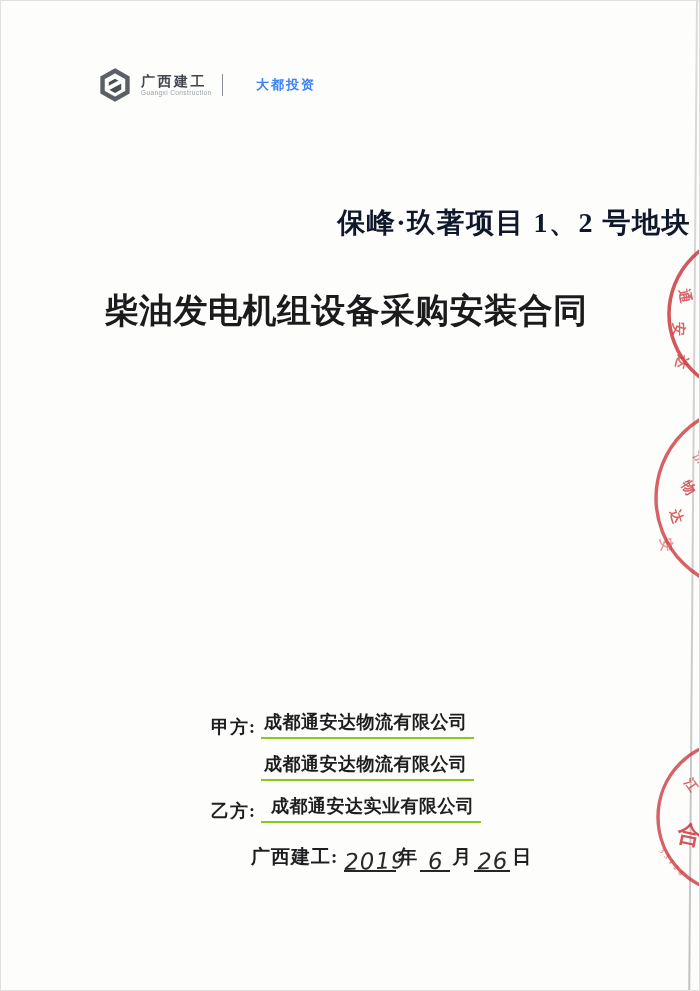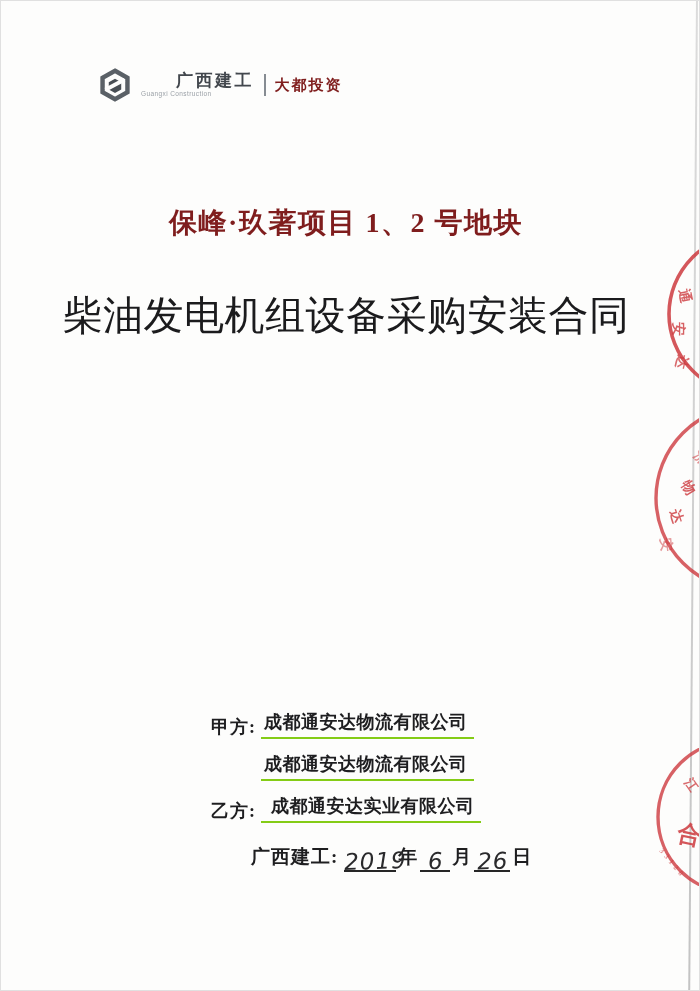--- a/index.html
+++ b/index.html
@@ -21,40 +21,40 @@
     background:linear-gradient(#dcdcdc,#c3c3c3);
     transform:rotate(0.45deg);
     transform-origin:top center;
   }
   
   .logo { position:absolute; left:98px; top:66px; display:flex; align-items:center; }
   .logo-mark { margin-right:10px; }
   .brand-block { display:flex; flex-direction:column; line-height:1; }
   .brand-cn {
     font-family:"Liberation Sans","DejaVu Sans",sans-serif;
-    font-size:17px; font-weight:bold; color:#42474d; letter-spacing:2.5px;margin-left:35px;
+    font-size:14px; font-weight:bold; color:#42474d; letter-spacing:2.5px;
   }
   .brand-en {
     font-family:"Liberation Sans","DejaVu Sans",sans-serif;
     font-size:6.5px; color:#9aa0a6; letter-spacing:0.4px; margin-top:2px;
   }
   .logo-divider { width:1.5px; height:22px; background:#868c92; margin:0 9px 0 10px; }
   .partner-name {
     font-family:"Liberation Sans","DejaVu Sans",sans-serif;
-    font-size:15px; font-weight:bold; color:#7f1d1d; letter-spacing:2px;
+    font-size:13px; font-weight:bold; color:#3b82f6; letter-spacing:2px;margin-left:24px;
   }
   
   .title-1 {
     position:absolute; top:203px; left:0; width:690px;
-    text-align:center; font-size:28px; font-weight:bold;
-    letter-spacing:1.5px; color:#7f1d1d;
+    text-align:right; font-size:28px; font-weight:bold;
+    letter-spacing:1.5px; color:#0f172a;
   }
   .title-2 {
     position:absolute; top:287px; left:0; width:690px;
-    text-align:center; font-size:40px; font-weight:normal;
+    text-align:center; font-size:34px; font-weight:bold;
     letter-spacing:0.5px; color:#1b1b1d;
   }
   
   .parties { position:absolute; left:210px; top:709px; }
   .party-row { display:flex; align-items:flex-end; margin-bottom:13px; font-weight:bold; font-size:18px; }
   .party-label { width:50px; letter-spacing:1px; flex:none; }
   .party-indent { width:50px; flex:none; }
   .party-name {
     border-bottom:2px solid #84cc16;
     padding:0 6px 3px 3px; letter-spacing:0.5px; white-space:nowrap;

